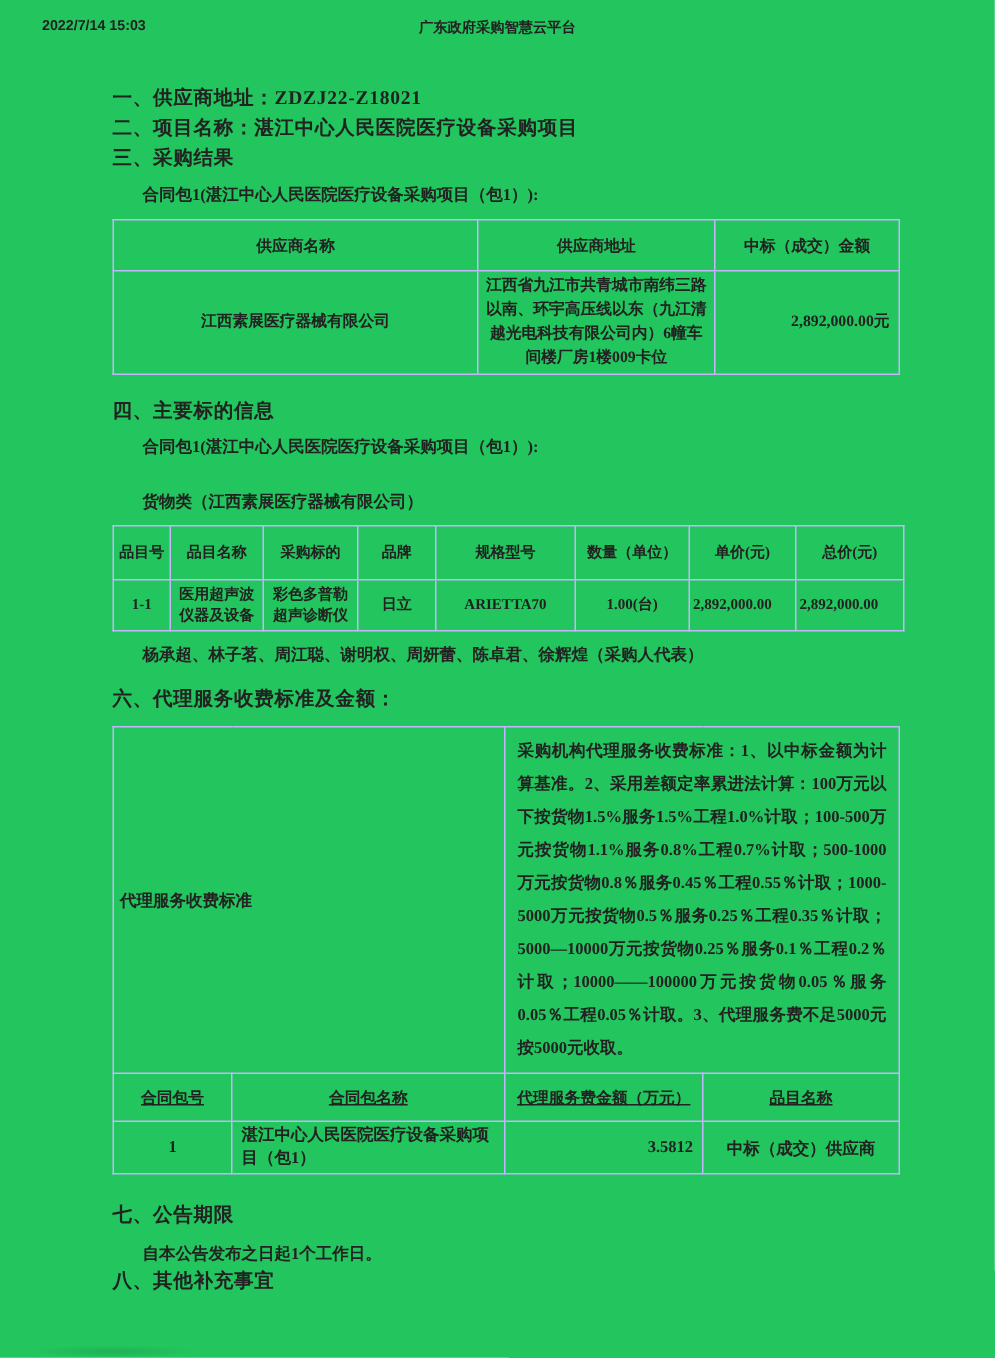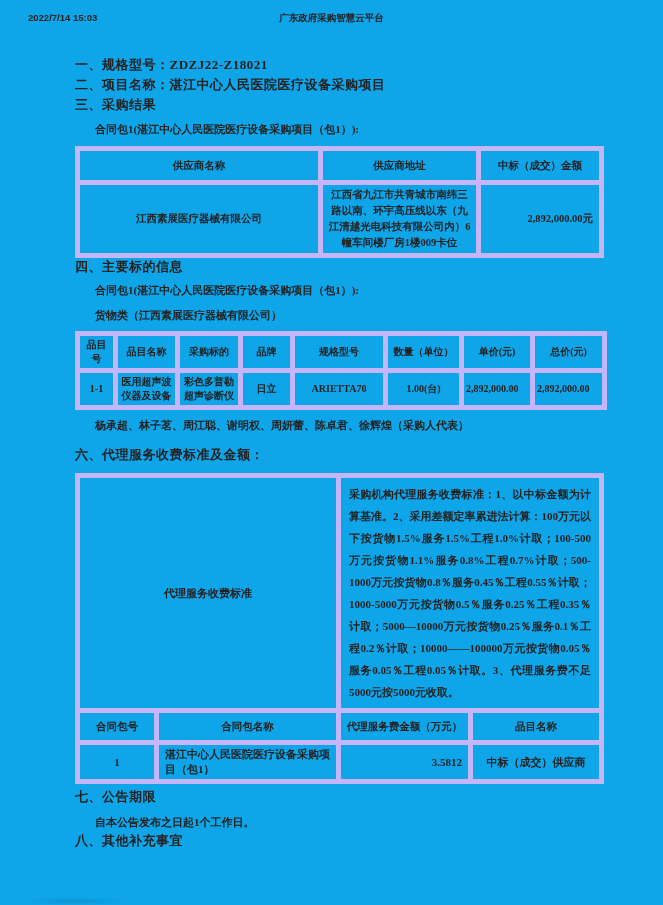--- a/index.html
+++ b/index.html
@@ -4,85 +4,85 @@
 <style>
   * { box-sizing: border-box; }
   html, body { margin: 0; padding: 0; }
   body {
     width: 663px; height: 905px;
     background: #ffffff;
     font-family: "Liberation Serif", "DejaVu Serif", serif;
     color: #1c1c1c;
     overflow: hidden;
   }
-  .page { position: relative; width: 663px; height: 905px; background: #0ea5e9; overflow: hidden; }
+  .page { position: relative; width: 663px; height: 905px; background: #22c55e; overflow: hidden; }
 
   
   .print-header { position: absolute; top: 8px; left: 0; width: 100%; height: 18px;
     font-family: "Liberation Sans", sans-serif; font-size: 9.5px; font-weight: bold; color: #222; }
   .print-ts { position: absolute; left: 28px; top: 4px; }
   .print-site { position: absolute; left: 0; top: 4px; width: 100%; text-align: center; }
 
   main { position: absolute; top: 50px; left: 75px; width: 527px; }
 
   .sec-heading { font-size: 13px; font-weight: bold; color: #222; margin: 0; letter-spacing: 0.5px; }
   .sub-line { font-size: 11px; font-weight: bold; color: #222; margin: 0; padding-left: 20px; }
 
   .mt-a { margin-top: 6px; }
   .mt-b { margin-top: 2px; }
   .mt-c { margin-top: 2px; }
   .mt-d { margin-top: 8px; }
   .mt-e { margin-top: 9px; }
-  .mt-f { }
+  .mt-f { margin-top: 15px; }
   .mt-g { margin-top: 7px; }
-  .mt-h { margin-top: 10px; }
+  .mt-h { margin-top: 22px; }
   .mt-i { margin-top: 13px; }
-  .mt-j { margin-top: 4px; }
+  .mt-j { margin-top: 18px; }
 
   table { border-collapse: collapse; table-layout: fixed; font-weight: bold; color: #222; }
-  td, th { border: 5px solid #c4b5fd; padding: 2px 4px; font-weight: bold; vertical-align: middle; }
+  td, th { border: 1px solid #c4b5fd; padding: 2px 4px; font-weight: bold; vertical-align: middle; }
 
   
   .tbl-result { width: 524px; font-size: 10.5px; }
   .tbl-result th { height: 34px; text-align: center; font-size: 10.5px; }
   .tbl-result td { height: 66px; text-align: center; line-height: 16px; }
   .tbl-result td.amount { text-align: right; padding-right: 6px; }
 
   
   .tbl-subject { width: 527px; font-size: 10px; }
   .tbl-subject th { height: 36px; text-align: center; line-height: 14px; padding: 2px 2px; }
   .tbl-subject td { height: 34px; text-align: center; line-height: 14px; padding: 2px 2px; }
   .tbl-subject td.num { text-align: left; padding-right: 4px; }
 
   
   .tbl-fee { width: 524px; font-size: 11px; }
-  .tbl-fee td.fee-label { text-align: center; }
+  .tbl-fee td.fee-label { text-align: left; }
   .tbl-fee td.fee-text { text-align: justify; line-height: 22px; padding: 5px 8px; }
-  .tbl-fee th { height: 32px; text-align: center; font-size: 10.5px; }
+  .tbl-fee th { height: 32px; text-align: center; font-size: 10.5px; text-decoration: underline; }
   .tbl-fee td.cell-c { text-align: center; height: 32px; }
   .tbl-fee td.cell-l { text-align: left; line-height: 15px; padding-left: 6px; }
   .tbl-fee td.cell-r { text-align: right; padding-right: 6px; }
 
   
   .bottom-shadow { position: absolute; left: 20px; bottom: 0px; width: 110px; height: 8px;
     background: radial-gradient(ellipse at center, rgba(0,0,0,0.10), rgba(0,0,0,0) 70%); }
 </style>
 </head>
 <body>
 
 <div class="page">
 
   <div class="print-header">
     <span class="print-ts">2022/7/14 15:03</span>
     <span class="print-site">广东政府采购智慧云平台</span>
   </div>
 
   <main>
 
-    <h2 class="sec-heading mt-a">一、规格型号：ZDZJ22-Z18021</h2>
+    <h2 class="sec-heading mt-a">一、供应商地址：ZDZJ22-Z18021</h2>
 
     <h2 class="sec-heading mt-b">二、项目名称：湛江中心人民医院医疗设备采购项目</h2>
 
     <h2 class="sec-heading mt-c">三、采购结果</h2>
     <p class="sub-line mt-d">合同包1(湛江中心人民医院医疗设备采购项目（包1）):</p>
 
     <table class="tbl-result mt-e">
       <colgroup>
           <col style="width:243px">
           <col style="width:158px">

